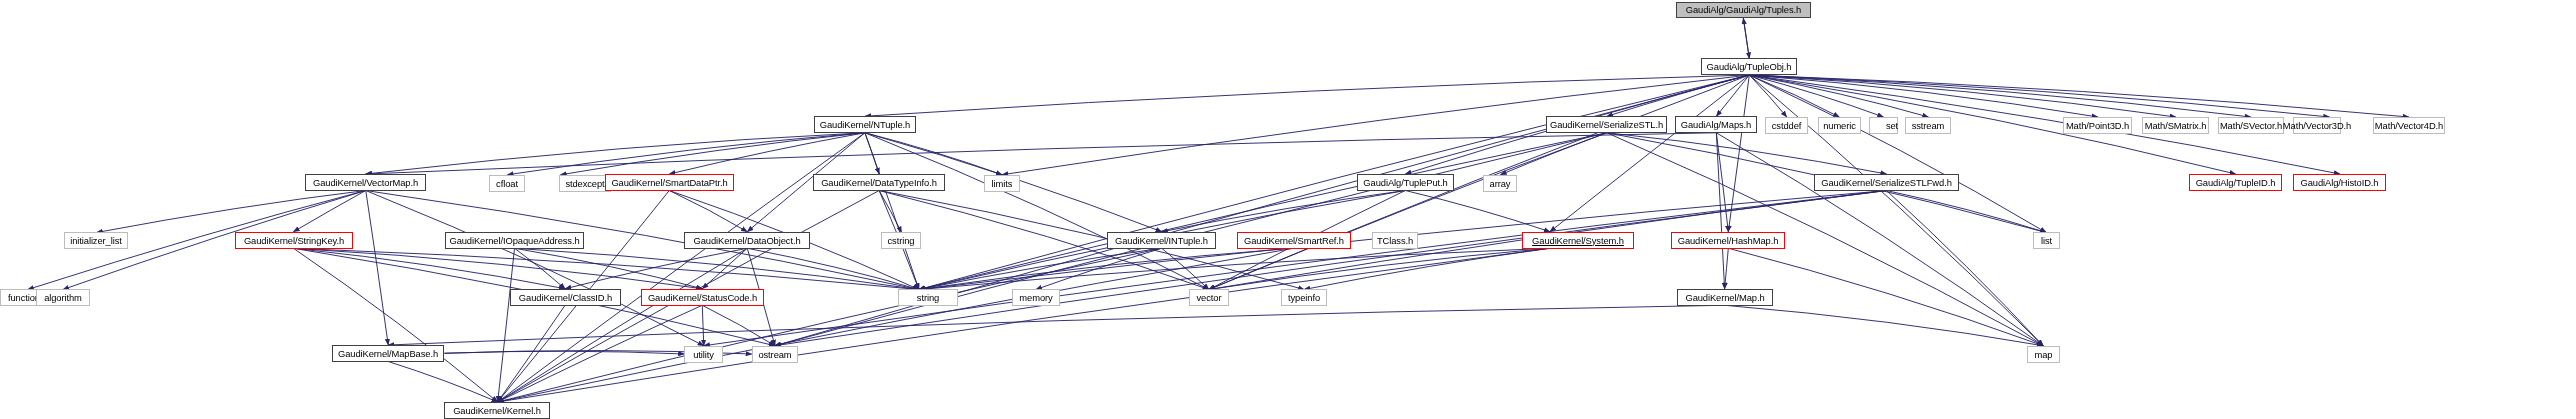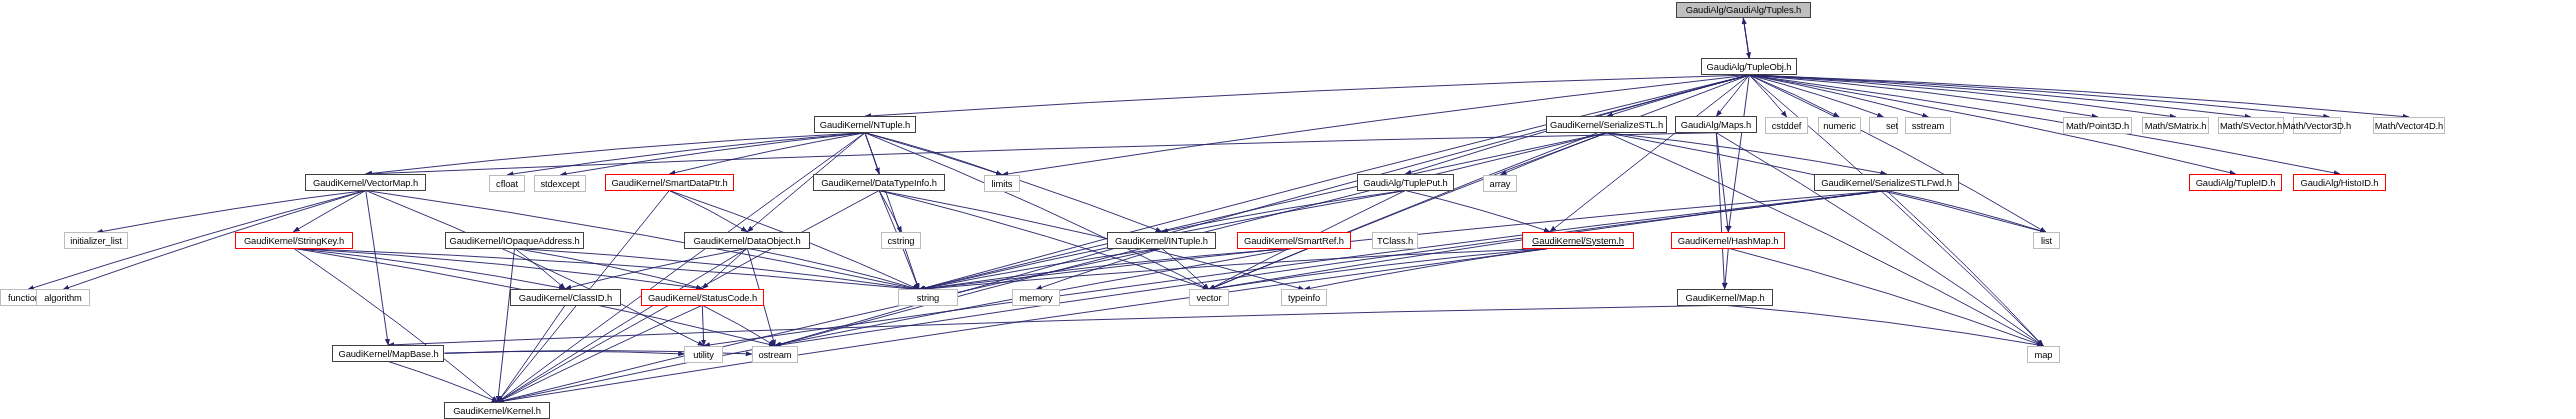--- a/index.html
+++ b/index.html
@@ -208,21 +208,21 @@
       </div>
       <div class="node sys" style="left: 2373px; top: 117px; width: 72px;">
         <span>Math/Vector4D.h</span>
       </div>
       <div class="node hdr" style="left: 305px; top: 174px; width: 121px;">
         <span>GaudiKernel/VectorMap.h</span>
       </div>
       <div class="node sys" style="left: 489px; top: 175px; width: 36px;">
         <span>cfloat</span>
       </div>
-      <div class="node sys" style="left: 534px; top: 175px; width: 52px;">
+      <div class="node sys" style="left: 559px; top: 175px; width: 52px;">
         <span>stdexcept</span>
       </div>
       <div class="node red" style="left: 605px; top: 174px; width: 129px;">
         <span>GaudiKernel/SmartDataPtr.h</span>
       </div>
       <div class="node hdr" style="left: 813px; top: 174px; width: 132px;">
         <span>GaudiKernel/DataTypeInfo.h</span>
       </div>
       <div class="node sys" style="left: 984px; top: 175px; width: 36px;">
         <span>limits</span>
@@ -295,21 +295,21 @@
       </div>
       <div class="node sys" style="left: 1189px; top: 289px; width: 40px;">
         <span>vector</span>
       </div>
       <div class="node sys" style="left: 1281px; top: 289px; width: 46px;">
         <span>typeinfo</span>
       </div>
       <div class="node hdr" style="left: 1677px; top: 289px; width: 96px;">
         <span>GaudiKernel/Map.h</span>
       </div>
-      <div class="node hdr" style="left: 332px; top: 345px; width: 112px; justify-content: flex-end;">
+      <div class="node hdr" style="left: 332px; top: 345px; width: 112px;">
         <span>GaudiKernel/MapBase.h</span>
       </div>
       <div class="node sys" style="left: 684px; top: 346px; width: 39px;">
         <span>utility</span>
       </div>
       <div class="node sys" style="left: 752px; top: 346px; width: 46px;">
         <span>ostream</span>
       </div>
       <div class="node sys" style="left: 2027px; top: 346px; width: 33px;">
         <span>map</span>

